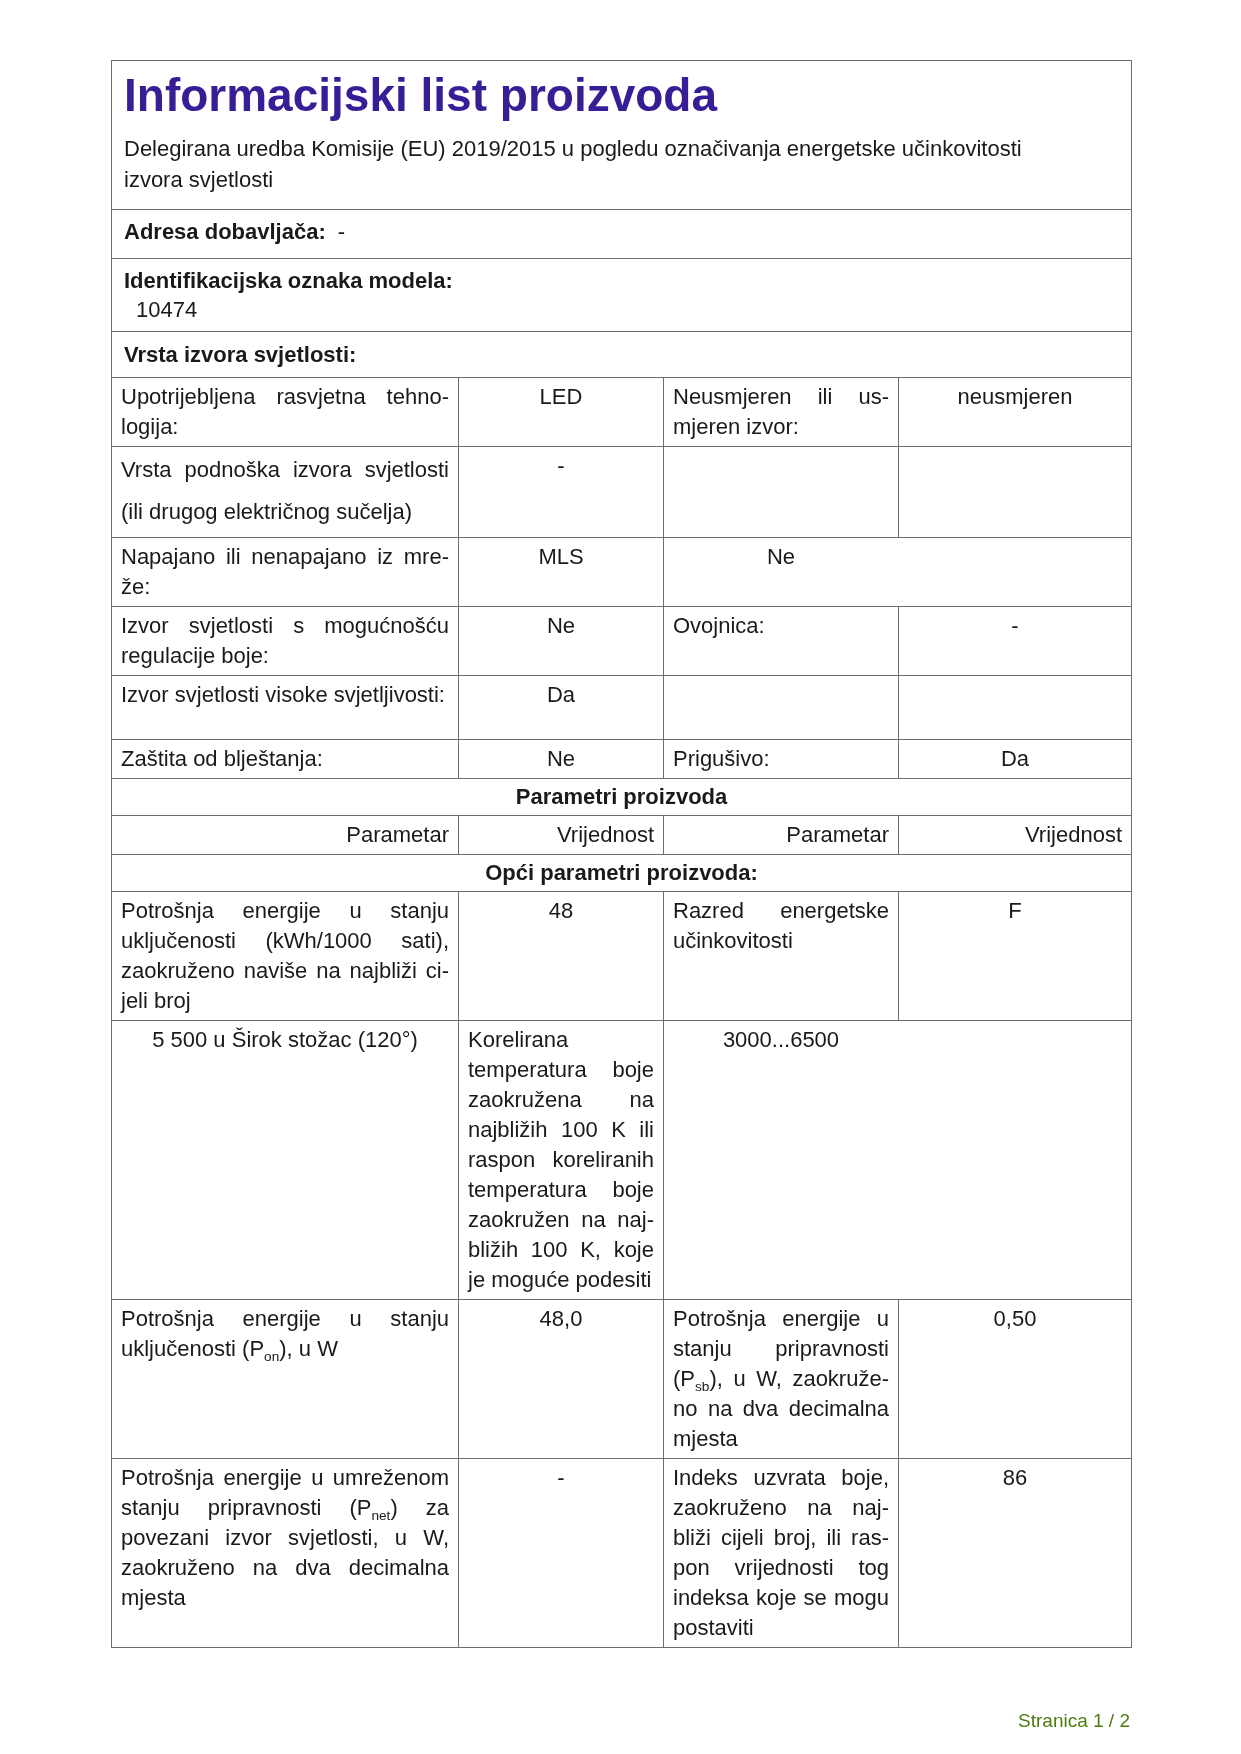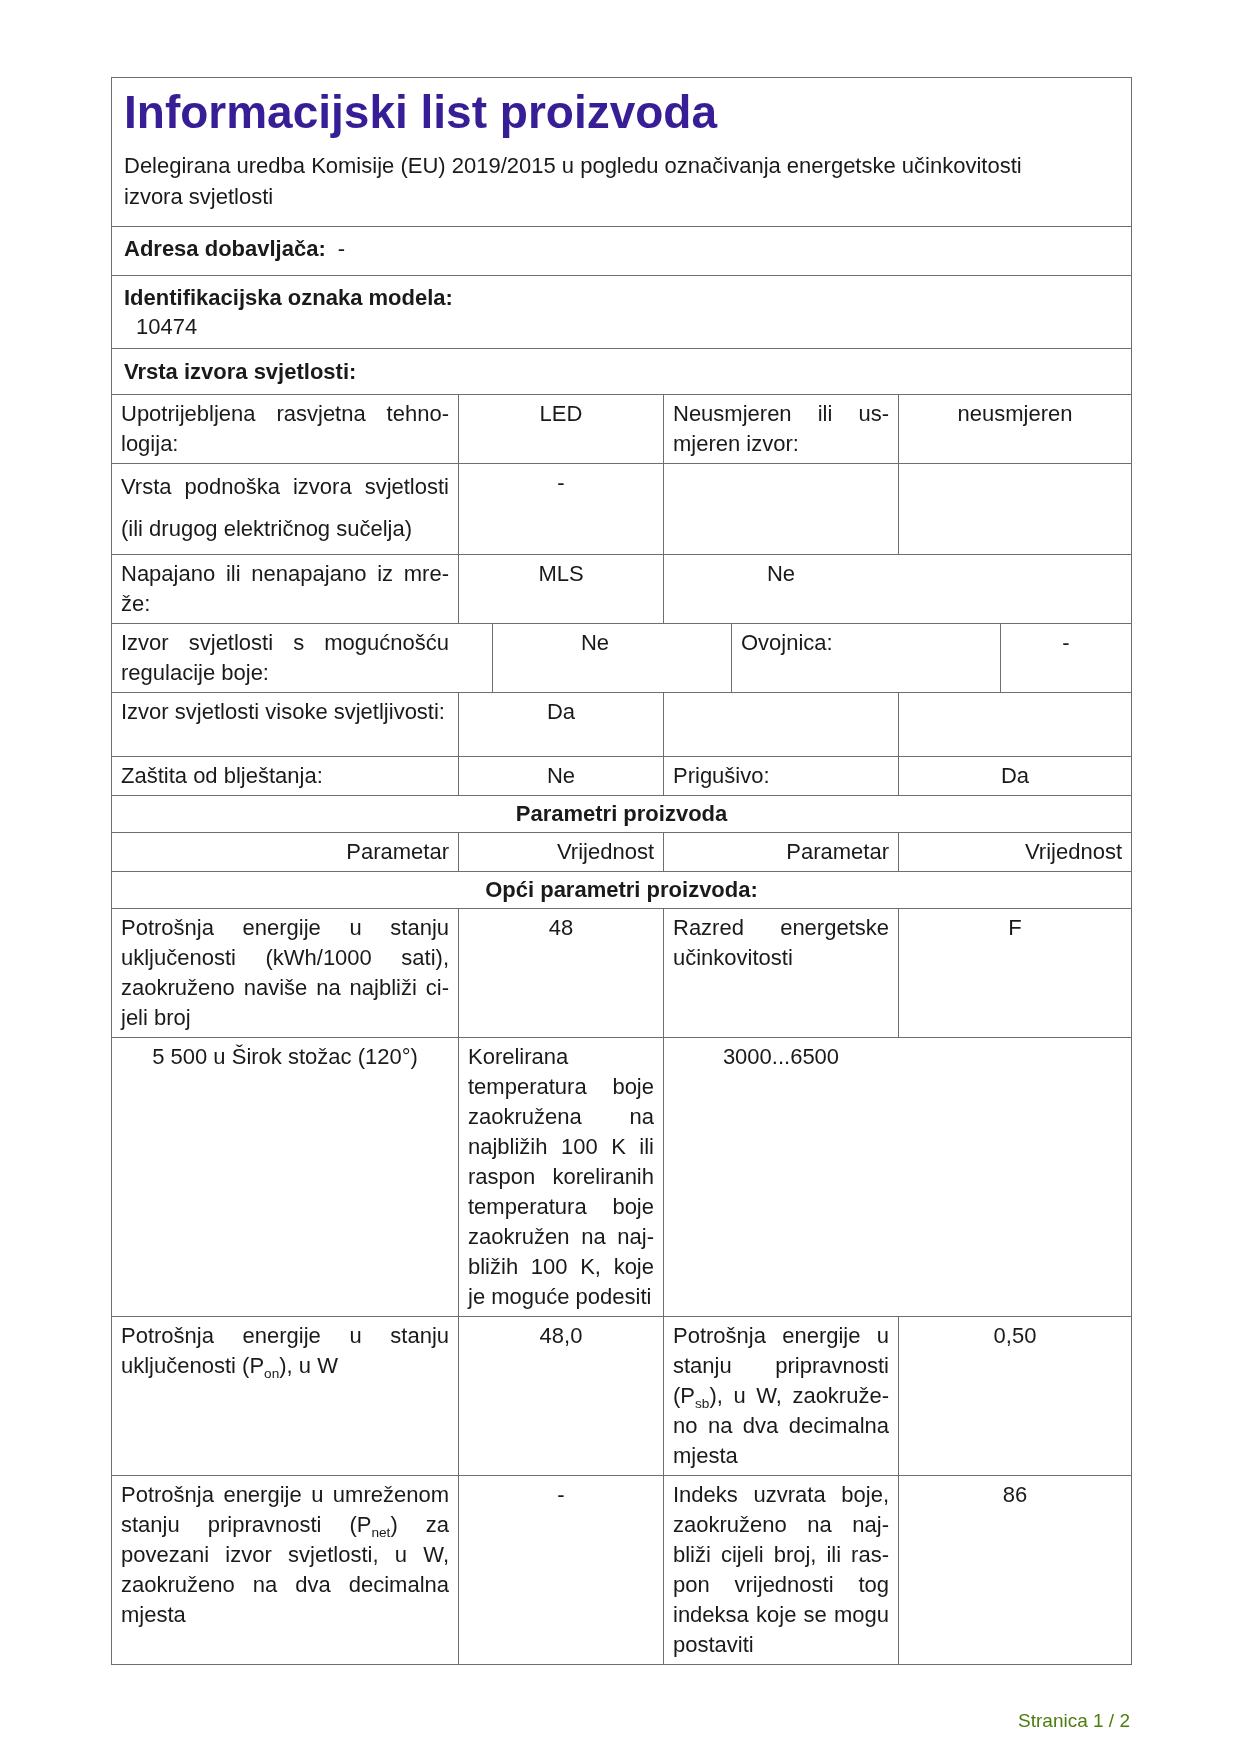--- a/index.html
+++ b/index.html
@@ -2,21 +2,21 @@
 <html><head>
 <meta charset="utf-8">
 <style>
   html,body{margin:0;padding:0;background:#ffffff;}
   body{
     width:1241px;height:1754px;position:relative;overflow:hidden;
     font-family:"Liberation Sans",sans-serif;color:#1a1a1a;
     -webkit-font-smoothing:antialiased;
   }
   .sheet{
-    position:absolute;left:111px;top:77px;width:1019px;
+    position:absolute;left:111px;top:60px;width:1019px;
     border:1px solid #6e6e6e;background:#fff;box-sizing:content-box;
   }
   .row{border-top:1px solid #6e6e6e;box-sizing:border-box;}
   .row:first-child{border-top:none;}
   
   .title-cell{padding:8px 12px 14px 12px;}
   h1.doc-title{
     margin:0 0 12px 0;font-size:46px;line-height:52px;font-weight:bold;
     color:#371d96;letter-spacing:0px;
   }
@@ -73,21 +73,21 @@
     <div class="c param tall-lines">Vrsta podnoška izvora svjetlosti (ili drugog električnog sučelja)</div>
     <div class="c value">-</div>
     <div class="c param"></div>
     <div class="c value"></div>
   </div>
   <div class="row trow" style="min-height:65px;">
     <div class="c param">Napajano ili nenapajano iz mre­že:</div>
     <div class="c value">MLS</div>
     <div class="c value">Ne</div>
   </div>
-  <div class="row trow" style="min-height:65px;gap:34px;">
+  <div class="row trow" style="min-height:65px;">
     <div class="c param">Izvor svjetlosti s mogućnošću regulacije boje:</div>
     <div class="c value">Ne</div>
     <div class="c param">Ovojnica:</div>
     <div class="c value">-</div>
   </div>
   <div class="row trow" style="min-height:64px;">
     <div class="c param">Izvor svjetlosti visoke svjetlji­vosti:</div>
     <div class="c value">Da</div>
     <div class="c param"></div>
     <div class="c value"></div>

